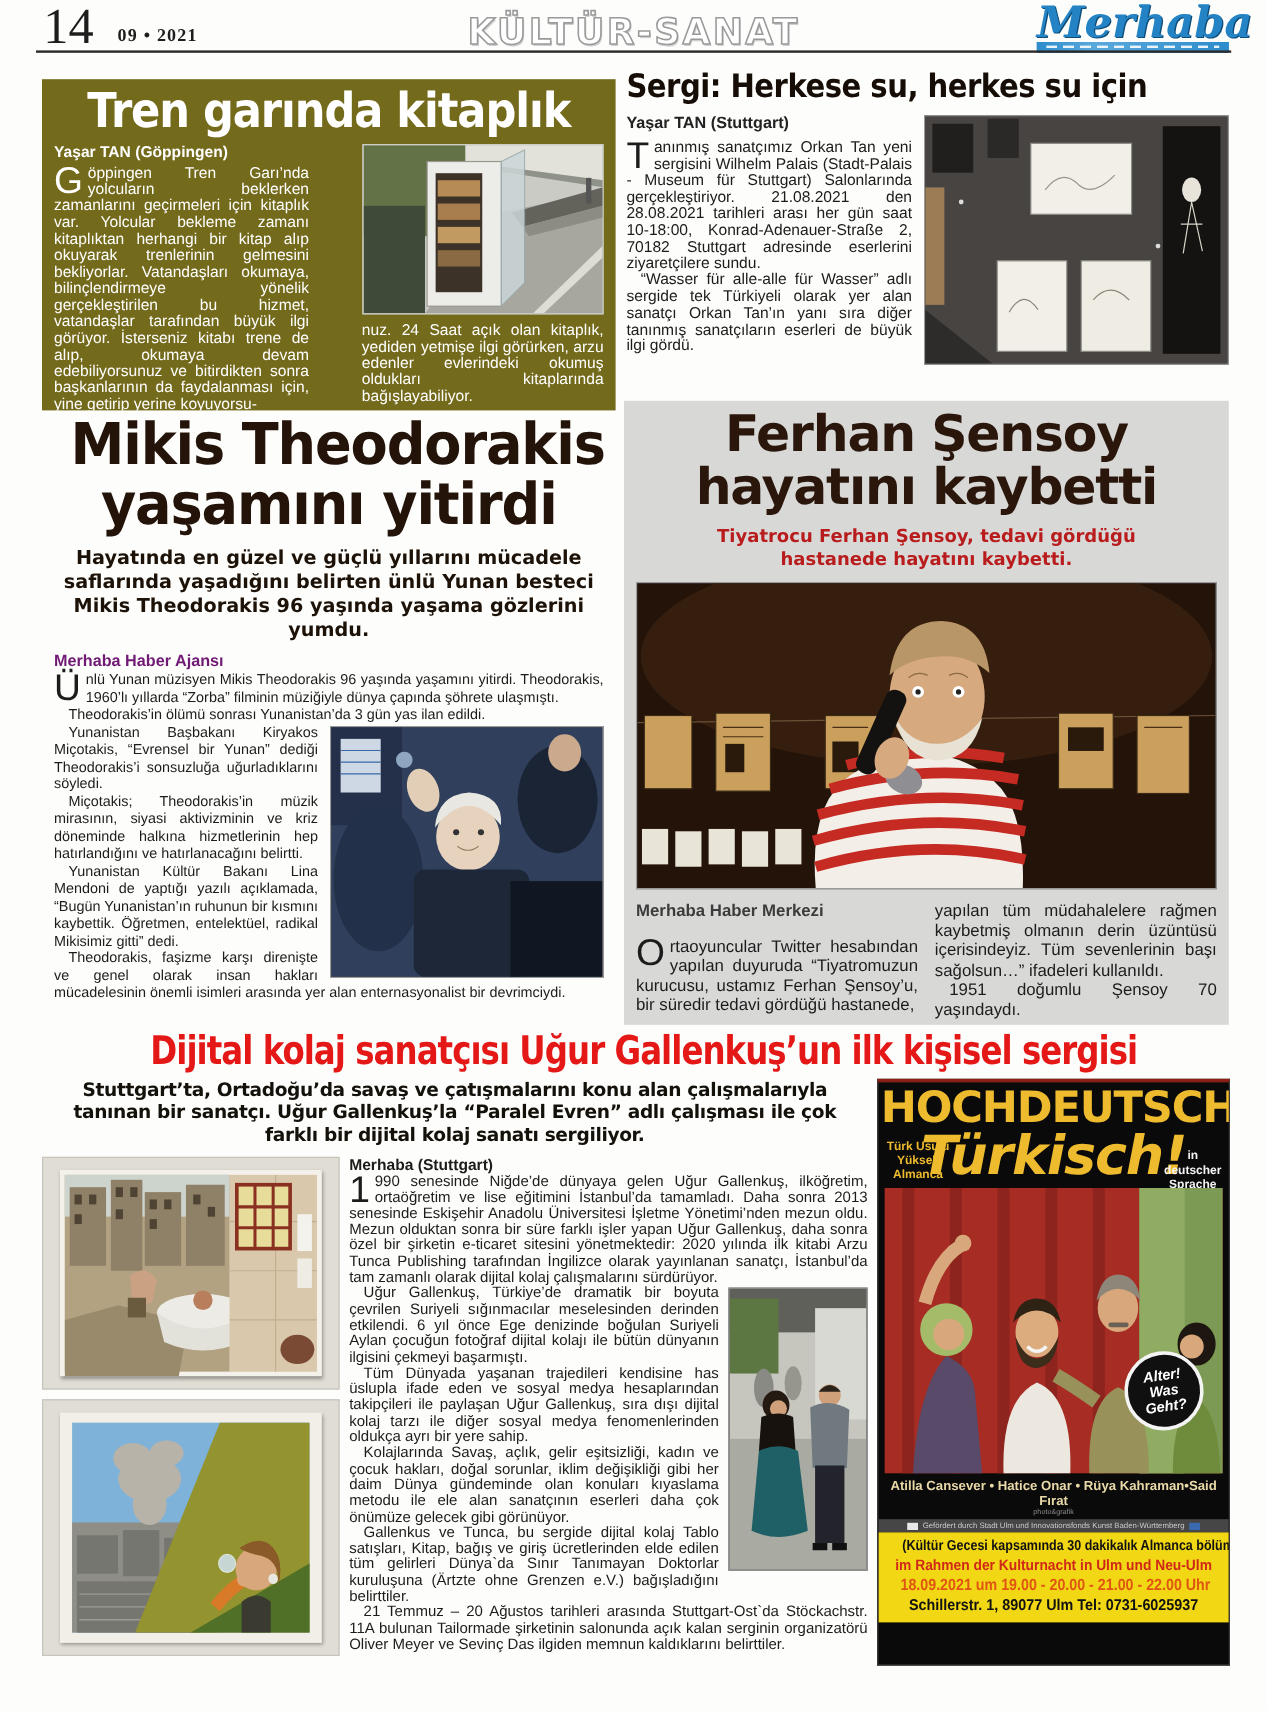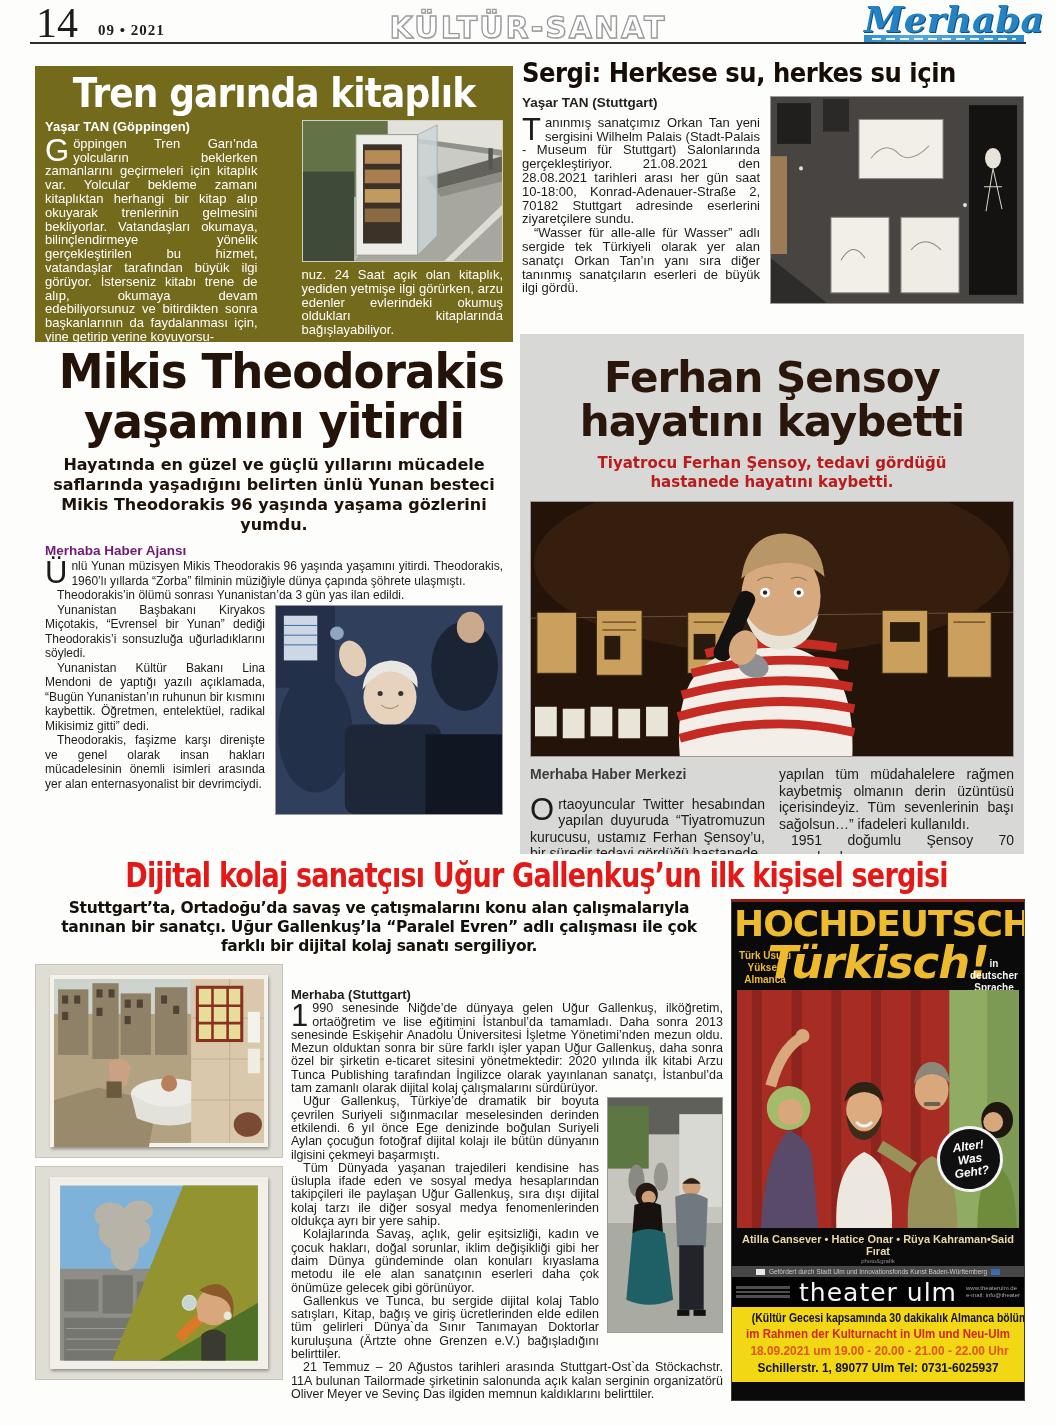--- a/index.html
+++ b/index.html
@@ -47,21 +47,21 @@
   
   .a3 { position:absolute; left:35px; top:346px; width:478px; height:510px; padding:0 10px; }
   .a3-h { text-align:center; font-family:"DejaVu Sans", sans-serif; font-weight:bold; font-size:48px; line-height:50px; color:#241309; letter-spacing:-1px; white-space:nowrap; transform:scaleX(0.94); transform-origin:center; }
   .a3-sub { text-align:center; font-family:"DejaVu Sans", sans-serif; font-weight:bold; font-size:16px; line-height:20px; color:#1d1208; margin:9px 0 8px; }
   .a3 .byline { font-size:13.5px; color:#701a75; margin-bottom:1px; }
   .a3-body { font-size:12px; line-height:14.5px; }
   .a3-body p { margin:0; }
   .a3-photo { float:right; width:228px; height:210px; margin:2px 0 4px 10px; }
 
   
-  .a4 { position:absolute; left:520px; top:334px; width:504px; height:520px; background:#d8d8d7; padding:22px 10px; }
+  .a4 { position:absolute; left:520px; top:334px; width:504px; height:520px; background:#d8d8d7; padding:6px 10px; }
   .a4-h { text-align:center; font-family:"DejaVu Sans", sans-serif; font-weight:bold; font-size:42px; line-height:44px; color:#2a160b; letter-spacing:-1px; }
   .a4-sub { text-align:center; font-family:"DejaVu Sans", sans-serif; font-weight:bold; font-size:15px; line-height:19px; color:#b91c1c; margin:10px 30px 9px; }
   .a4-photo { width:100%; height:256px; }
   .a4-cols { display:flex; gap:14px; margin-top:9px; font-size:14px; line-height:16.5px; }
   .a4-cols .col { flex:1; }
   .a4 .byline { font-size:14px; color:#3c3c3c; }
   .a4 .sp { margin-top:13px; }
 
   
   .a5 { position:absolute; left:35px; top:857px; width:990px; height:565px; }
@@ -70,21 +70,21 @@
   .a5-flex { display:flex; gap:8px; margin-top:2px; }
   .a5-left { width:688px; }
   .a5-sub { text-align:center; font-family:"DejaVu Sans", sans-serif; font-weight:bold; font-size:15.5px; line-height:19px; color:#14100a; margin:0 14px 8px; letter-spacing:-0.3px; }
   .a5-row { display:flex; gap:8px; }
   .a5-imgs { width:248px; }
   .artframe { background:#e0ddd5; border:1px solid #c7c4bc; padding:10px 14px; margin-bottom:8px; }
   .artframe svg { display:block; width:100%; box-shadow:1px 2px 3px rgba(0,0,0,0.35); }
   .af1 svg { height:172px; }
   .af2 svg { height:192px; }
   .a5-text { flex:1; font-size:12.5px; line-height:13.3px; }
-  .a5-text .byline { font-size:13px; margin-bottom:1px;margin-top:24px; }
+  .a5-text .byline { font-size:13px; margin-bottom:1px; }
   .a5-photo { float:right; width:116px; height:236px; margin:2px 0 4px 8px; }
 
   
   .poster { width:294px; background:#0a0a0a; border:1px solid #3a3a3a; border-top:3px solid #8a1f18; display:flex; flex-direction:column; }
   .poster-top { position:relative; padding:4px 2px 2px; text-align:center; }
   .pt1 { color:#eeba2e; font-family:"DejaVu Sans", sans-serif; font-weight:bold; font-size:36px; line-height:36px; letter-spacing:-1px; white-space:nowrap; }
   .pt2 { color:#eeba2e; font-family:"DejaVu Sans", sans-serif; font-weight:bold; font-style:italic; font-size:45px; line-height:42px; letter-spacing:-1px; }
   .ptl { position:absolute; left:4px; top:48px; width:58px; color:#eeba2e; font-weight:bold; font-size:10px; line-height:12px; text-align:center; }
   .ptr { position:absolute; right:2px; top:56px; width:56px; color:#f3f3f3; font-weight:bold; font-size:10px; line-height:12px; text-align:center; }
   .poster-photo { position:relative; height:238px; margin:4px 5px 0; }
@@ -206,20 +206,21 @@
           <ellipse cx="116" cy="94" rx="27" ry="29" fill="#e6d2bd"></ellipse>
           <path d="M88 86 q28 -36 56 -2 q2 -26 -27 -28 q-27 2 -29 30" fill="#e9e7e2"></path>
           <circle cx="106" cy="90" r="2.6" fill="#333"></circle>
             <circle cx="127" cy="90" r="2.6" fill="#333"></circle>
           <path d="M107 102 q9 7 18 0" stroke="#9a7f68" fill="none"></path>
           <rect x="70" y="122" width="98" height="92" rx="10" fill="#1d2738"></rect>
           <rect x="152" y="132" width="78" height="82" fill="#101722"></rect>
         </svg>
       </div>
       <p class="ind">Yunanistan Başbakanı Kiryakos Miçotakis, “Evrensel bir Yunan” dediği Theodorakis’i sonsuzluğa uğurladıklarını söyledi.</p>
+      <p class="ind">Miçotakis; Theodorakis’in müzik mirasının, siyasi aktivizminin ve kriz döneminde halkına hizmetlerinin hep hatırlandığını ve hatırlanacağını belirtti.</p>
       <p class="ind">Yunanistan Kültür Bakanı Lina Mendoni de yaptığı yazılı açıklamada, “Bugün Yunanistan’ın ruhunun bir kısmını kaybettik. Öğretmen, entelektüel, radikal Mikisimiz gitti” dedi.</p>
       <p class="ind">Theodorakis, faşizme karşı direnişte ve genel olarak insan hakları mücadelesinin önemli isimleri arasında yer alan enternasyonalist bir devrimciydi.</p>
     </div>
   </section>
 
   <section class="a4">
     <div class="a4-h">Ferhan Şensoy</div>
     <div class="a4-h">hayatını kaybetti</div>
     <p class="a4-sub">Tiyatrocu Ferhan Şensoy, tedavi gördüğü hastanede hayatını kaybetti.</p>
     <div class="a4-photo ph">
@@ -436,32 +437,20 @@
             <span>Geht?</span>
           </div>
         </div>
         <div class="cast">Atilla Cansever • Hatice Onar • Rüya Kahraman•Said Fırat</div>
         <div class="credit">photo&amp;grafik</div>
         <div class="sponsor">
           <span class="mini-logo ml1"></span>
           <span>Gefördert durch Stadt Ulm und Innovationsfonds Kunst Baden-Württemberg</span>
           <span class="mini-logo ml2"></span>
         </div>
-        <div class="theater-row">
-          <div class="t-side t-left">
-              <i></i>
-              <i></i>
-              <i></i>
-            </div>
-          <div class="t-name">theater ulm</div>
-          <div class="t-side t-right">
-            <div class="t-web">www.theaterulm.de</div>
-            <div class="t-web">e-mail: info@theaterulm.de</div>
-          </div>
-        </div>
         <div class="pyellow">
           <div class="py1">(Kültür Gecesi kapsamında 30 dakikalık Almanca bölüm)</div>
           <div class="py2">im Rahmen der Kulturnacht in Ulm und Neu-Ulm</div>
           <div class="py3">18.09.2021 um 19.00 - 20.00 - 21.00 - 22.00 Uhr</div>
           <div class="py4">Schillerstr. 1, 89077 Ulm   Tel: 0731-6025937</div>
         </div>
       </aside>
     </div>
   </section>
 

